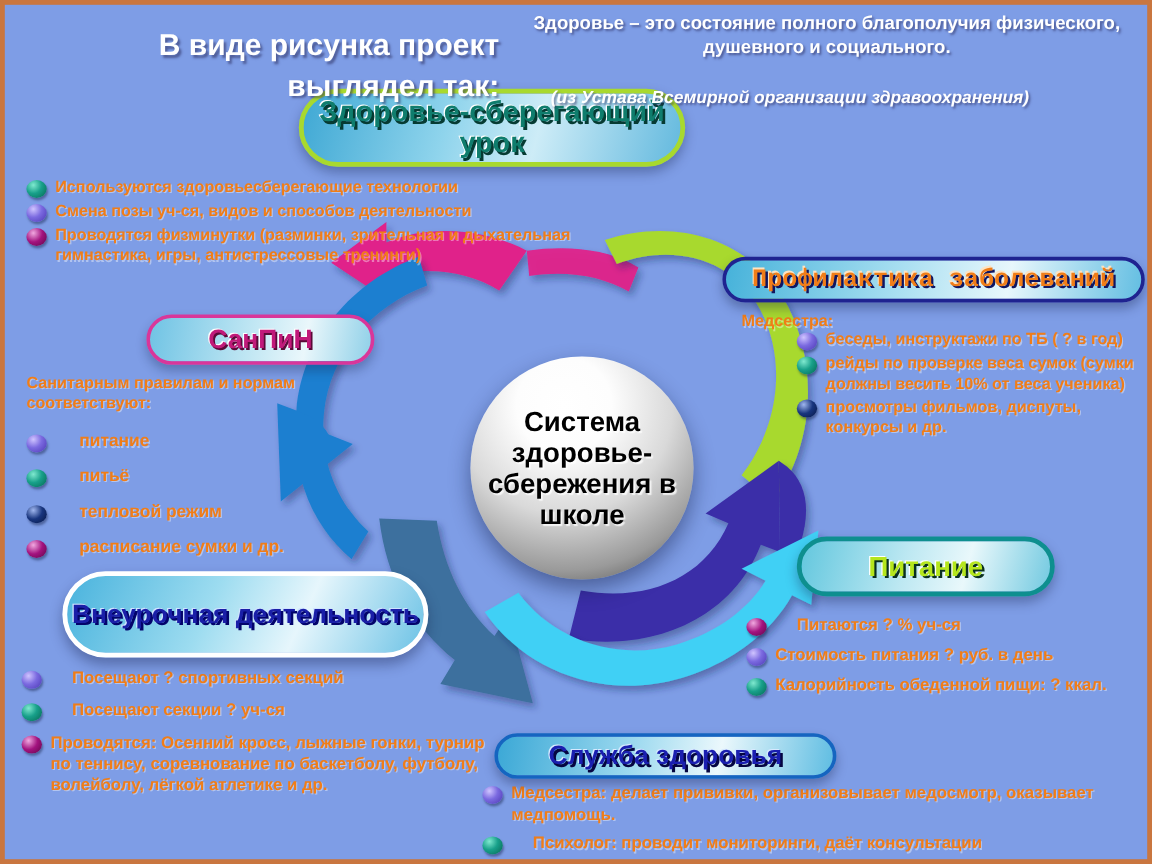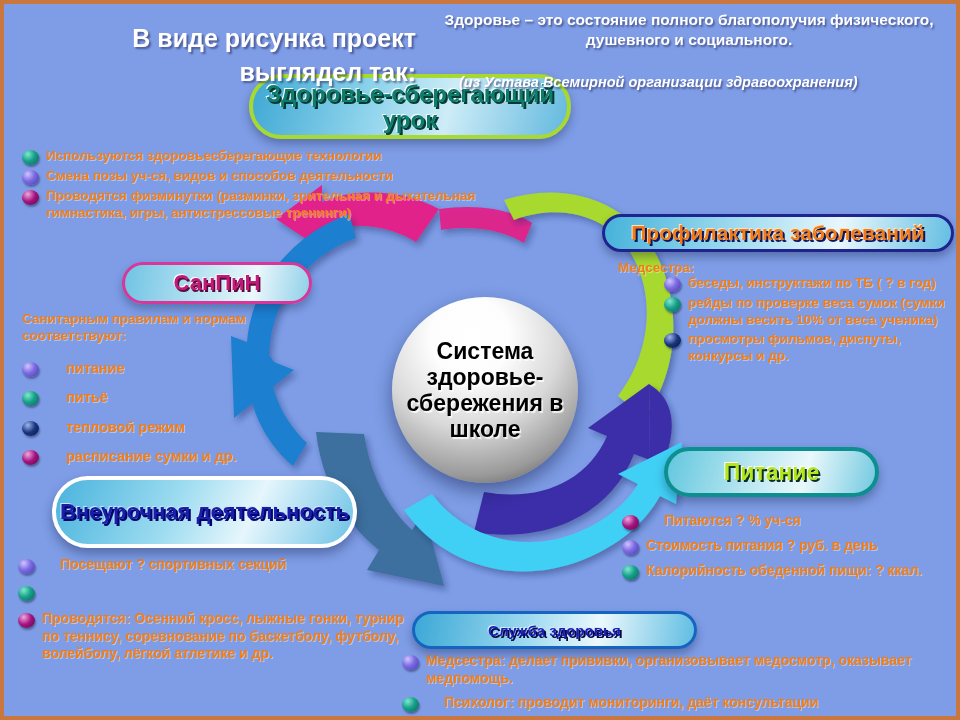--- a/index.html
+++ b/index.html
@@ -61,34 +61,35 @@
      text-shadow:2px 2px 0 #03046b,-1px -1px 0 #cfe3ff;
      box-shadow:0 6px 11px rgba(20,30,70,.38);
   }
   #pill-prophylaxis{
      left:598px;top:210px;width:352px;height:38px;border-radius:20px;
      background:linear-gradient(100deg,#46b2da 0%,#a9dff1 42%,#e8f7fc 68%,#63bee2 100%);
      border:3px solid #1f2390;
      font-size:21px;color:#f07d18;
      text-shadow:2px 2px 0 #101560,-1px -1px 0 #fde3c2;
      box-shadow:0 5px 9px rgba(20,30,70,.35);
+     font-family:Liberation Mono, monospace;
   }
   #pill-nutrition{
      left:660px;top:443px;width:215px;height:50px;border-radius:26px;
      background:linear-gradient(105deg,#63c7de 0%,#bde8f2 42%,#e9f8fb 66%,#72c9e0 100%);
      border:4px solid #0e8f8f;
      font-size:23px;color:#b5e61d;
      text-shadow:2px 2px 0 #0b3020,-1px -1px 0 #ffffff;
      box-shadow:0 5px 10px rgba(20,30,70,.35);
   }
   #pill-healthservice{
      left:408px;top:607px;width:285px;height:38px;border-radius:20px;
      background:linear-gradient(100deg,#3ba8d6 0%,#9cd9ef 40%,#ebf8fc 66%,#5fbde2 100%);
      border:3px solid #1565c0;
-     font-size:15px;color:#1a1fb0;
+     font-size:22px;color:#1a1fb0;
      text-shadow:2px 2px 0 #050642,-1px -1px 0 #d6e9ff;
      box-shadow:0 5px 9px rgba(20,30,70,.35);
   }
 
   
   .blk{position:absolute;z-index:30;}
   .row{display:flex;align-items:flex-start;margin-bottom:2px;}
   .bul{flex:0 0 auto;width:17px;height:15px;border-radius:50%;
        margin-top:3px;margin-right:7px;
        box-shadow:1px 2px 2px rgba(20,30,70,.45);}
@@ -237,20 +238,21 @@
     <span>Внеурочная деятельность</span>
   </div>
 
   <div id="list-extra" class="blk">
     <div class="row">
       <div class="bul violet"></div>
       <div class="txt ind2">Посещают  ? спортивных секций</div>
     </div>
     <div class="row">
       <div class="bul green"></div>
+      <div class="txt ind2">Посещают секции  ? уч-ся</div>
     </div>
     <div class="row">
       <div class="bul magenta"></div>
       <div class="txt">Проводятся: Осенний кросс, лыжные гонки, турнир по теннису, соревнование по баскетболу, футболу, волейболу, лёгкой атлетике и др.</div>
     </div>
   </div>
 
   <div id="pill-prophylaxis" class="pill">
     <span>Профилактика заболеваний</span>
   </div>

